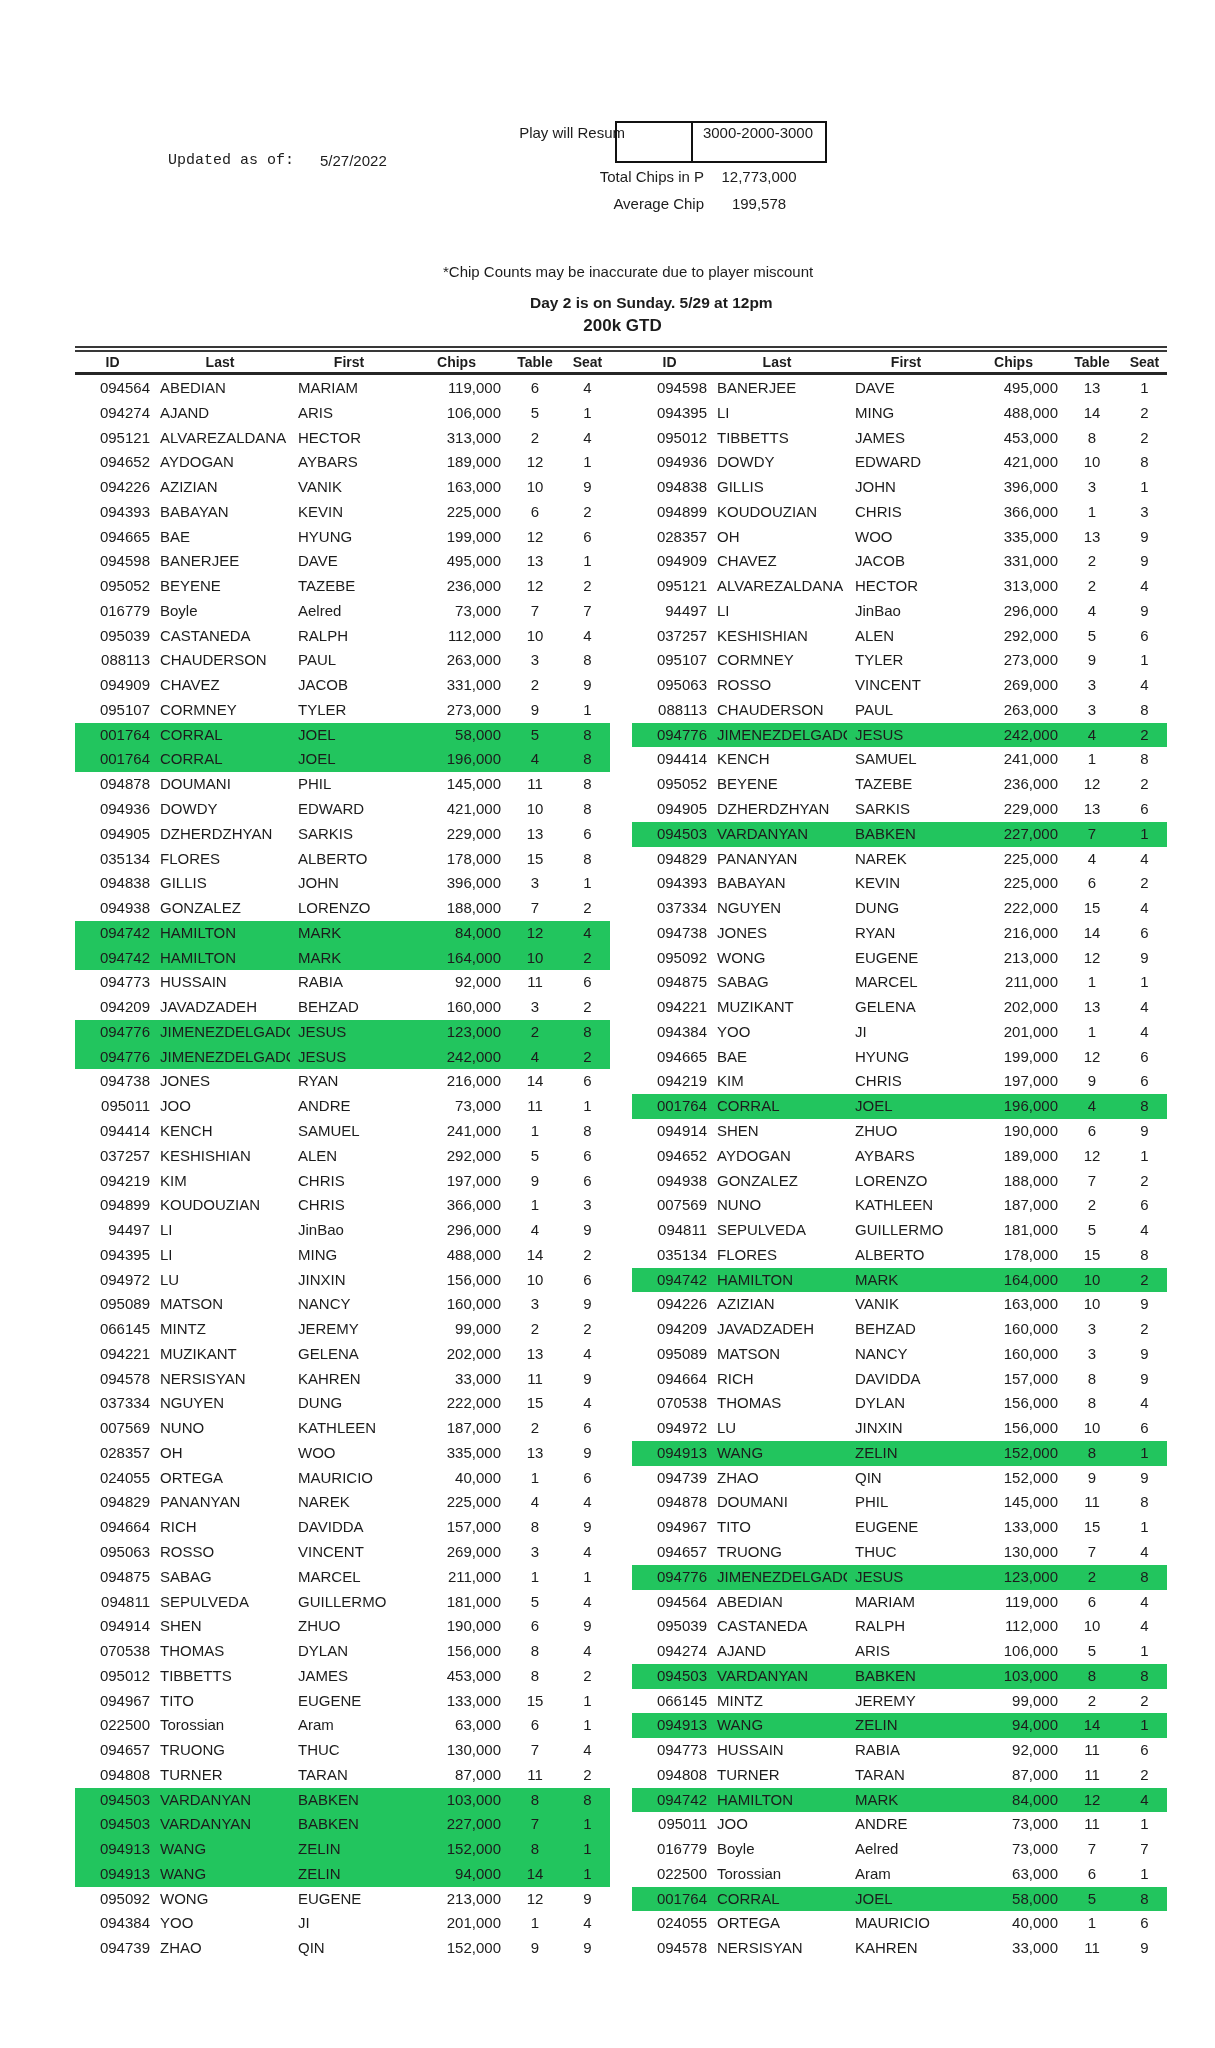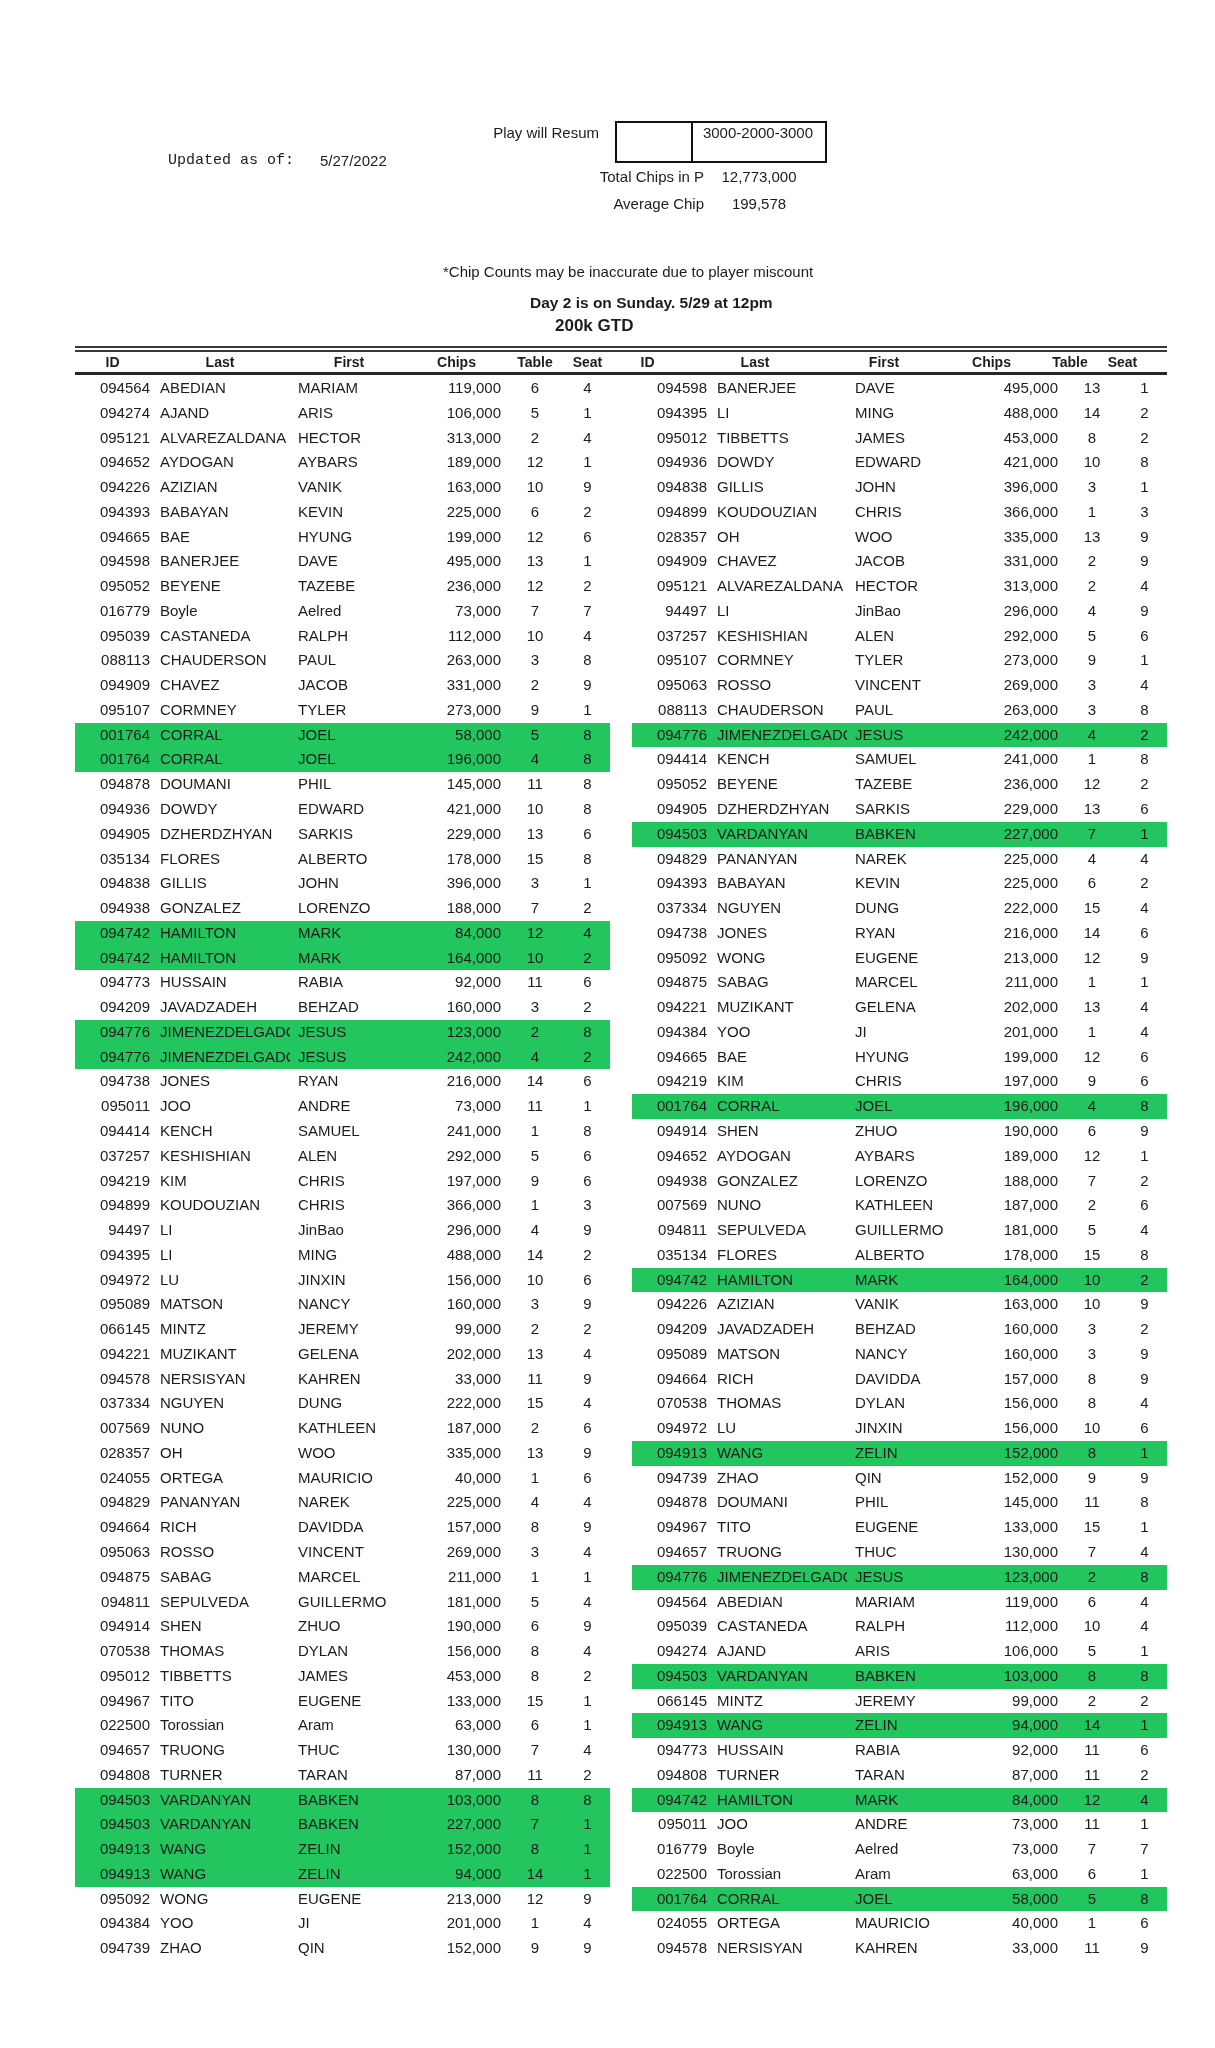--- a/index.html
+++ b/index.html
@@ -18,49 +18,49 @@
   #updated-date{left:320px;top:152px;font-size:15px;text-align:center;}
 
   #resume-box{
     left:615px;top:121px;width:212px;height:42px;
     border:2px solid #111;box-sizing:border-box;
   }
   #resume-divider{
     position:absolute;left:74px;top:0;bottom:0;width:2px;background:#111;
   }
   #resume-label{
-    right:616px; 
+    right:590px; 
     top:124px;font-size:15px;white-space:nowrap;text-align:right;
   }
   #resume-blinds{
     left:693px;top:124px;width:130px;font-size:15px;text-align:center;white-space:nowrap;
   }
   .stat-row{left:0;width:1209px;height:26px;line-height:26px;font-size:15px;padding-left:20px;}
   .stat-label{position:absolute;right:525px;top:0;white-space:nowrap;} 
   .stat-value{position:absolute;left:695px;top:0;width:128px;text-align:center;}
 
   #prize-box{
     left:79px;top:246px;width:355px;height:83px;
     border:3px solid #111;box-sizing:border-box;text-align:center;
   }
   #prize-label{margin-top:7px;font-size:16px;}
   #prize-value{margin-top:3px;font-size:19px;font-weight:bold;}
 
   #chip-note{left:443px;top:263px;font-size:15px;}
   #day2-note{left:530px;top:294px;font-size:15.5px;font-weight:bold;}
-  #event-title{left:555px;top:316px;width:135px;font-size:17px;font-weight:bold;}
+  #event-title{left:555px;top:316px;width:135px;text-align:center;font-size:17px;font-weight:bold;}
 
   
   #sheet{left:75px;top:344px;width:1092px;}
   #titles{position:relative;height:19px;}
   .half-title{position:absolute;top:0;width:118px;text-align:center;font-size:15px;font-weight:bold;white-space:nowrap;}
   #title-by-name{left:215px;}
   #title-by-chips{left:772px;}
   .rule-double{height:6px;border-top:2px solid #383838;border-bottom:2px solid #383838;box-sizing:border-box;margin-top:2px;}
-  #headers{display:flex;height:19px;margin-top:1px;}
+  #headers{display:flex;gap:22px;height:19px;margin-top:1px;}
   .hdr-group{display:grid;grid-template-columns:75px 140px 118px 97px 60px 45px;width:535px;font-size:14px;font-weight:bold;}
   .hdr-group span{text-align:center;line-height:19px;}
   .rule-thick{height:3px;background:#262626;}
   #rows{margin-top:1px;}
   .row-strip{display:flex;gap:22px;height:24.77px;}
   .entry{
     display:grid;grid-template-columns:75px 140px 118px 97px 60px 45px;
     width:535px;font-size:15px;line-height:24.77px;white-space:nowrap;
   }
   .entry.hl{background:#22c55e;}

